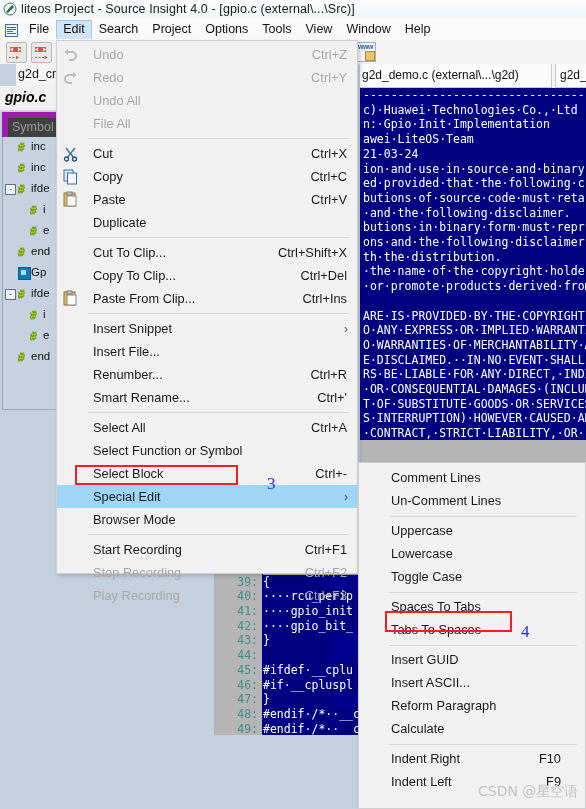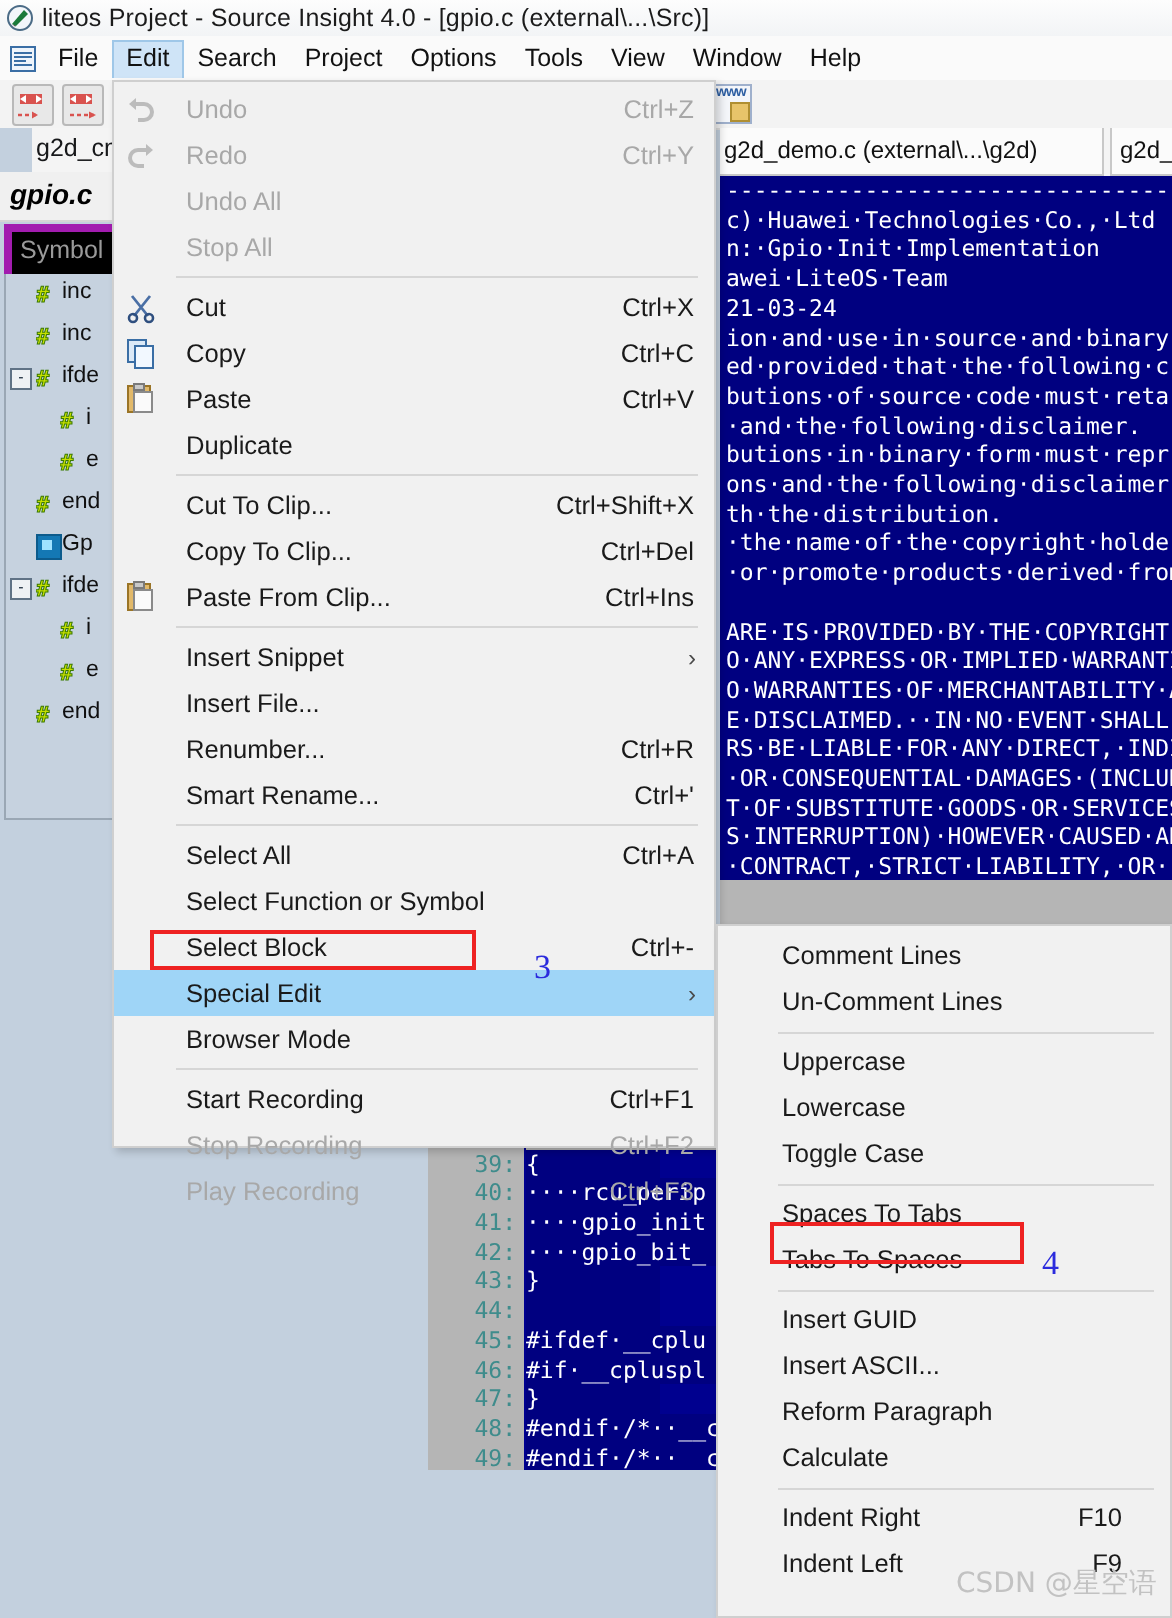--- a/index.html
+++ b/index.html
@@ -63,21 +63,21 @@
   }
   .filebar{
     position:absolute;left:0;top:86px;width:58px;height:24px;background:#f0f0f0;
     border-bottom:1px solid #d5d5d5;overflow:hidden;
   }
   .filebar .fname{
     font-size:14px;font-weight:bold;font-style:italic;color:#000;padding:3px 0 0 5px;white-space:nowrap;
   }
   .symbolbox{
     position:absolute;left:2px;top:112px;width:56px;height:21px;
-    background:#000000;border:4px solid #a21caf;overflow:hidden;
+    background:#404040;border:6px solid #a21caf;overflow:hidden;
   }
   .symbolbox .ph{font-size:12.5px;color:#9a9a9a;padding:2px 0 0 4px;white-space:nowrap}
   .symtree{
     position:absolute;left:2px;top:137px;width:56px;height:272px;
     background:#c6d2df;border:1px solid #9aa7b4;border-top:none;overflow:hidden;
   }
   .symrow{height:21px;position:relative;white-space:nowrap;font-size:11.5px;color:#101010;}
   .symrow .lbl{position:absolute;top:3px;white-space:nowrap;font-size:11.5px;}
   .exp{
     position:absolute;left:3px;top:5px;width:9px;height:9px;background:#eef1f4;
@@ -391,21 +391,21 @@
               <path d="M12 6 H7 a4 4 0 0 0 0 8 H10" fill="none" stroke="#bcbcbc" stroke-width="2"></path>
               <path d="M11 3 L14.5 6 L11 9 Z" fill="#bcbcbc"></path>
             </svg></span>
           <span class="lb">Redo</span>
           <span class="sc">Ctrl+Y</span>
         </div>
         <div class="dm-item dis">
           <span class="lb">Undo All</span>
         </div>
         <div class="dm-item dis">
-          <span class="lb">Stop All</span>
+          <span class="lb">File All</span>
         </div>
         <div class="dm-sep"></div>
         <div class="dm-item">
           <span class="ic"><svg width="17" height="17" viewBox="0 0 17 17">
               <path d="M4 3 L12 13 M13 3 L5 13" stroke="#4a6fa5" stroke-width="1.4" fill="none"></path>
               <circle cx="4.5" cy="14" r="2" fill="none" stroke="#2f4f7f" stroke-width="1.3"></circle>
               <circle cx="12.5" cy="14" r="2" fill="none" stroke="#2f4f7f" stroke-width="1.3"></circle>
             </svg></span>
           <span class="lb">Cut</span>
           <span class="sc">Ctrl+X</span>

